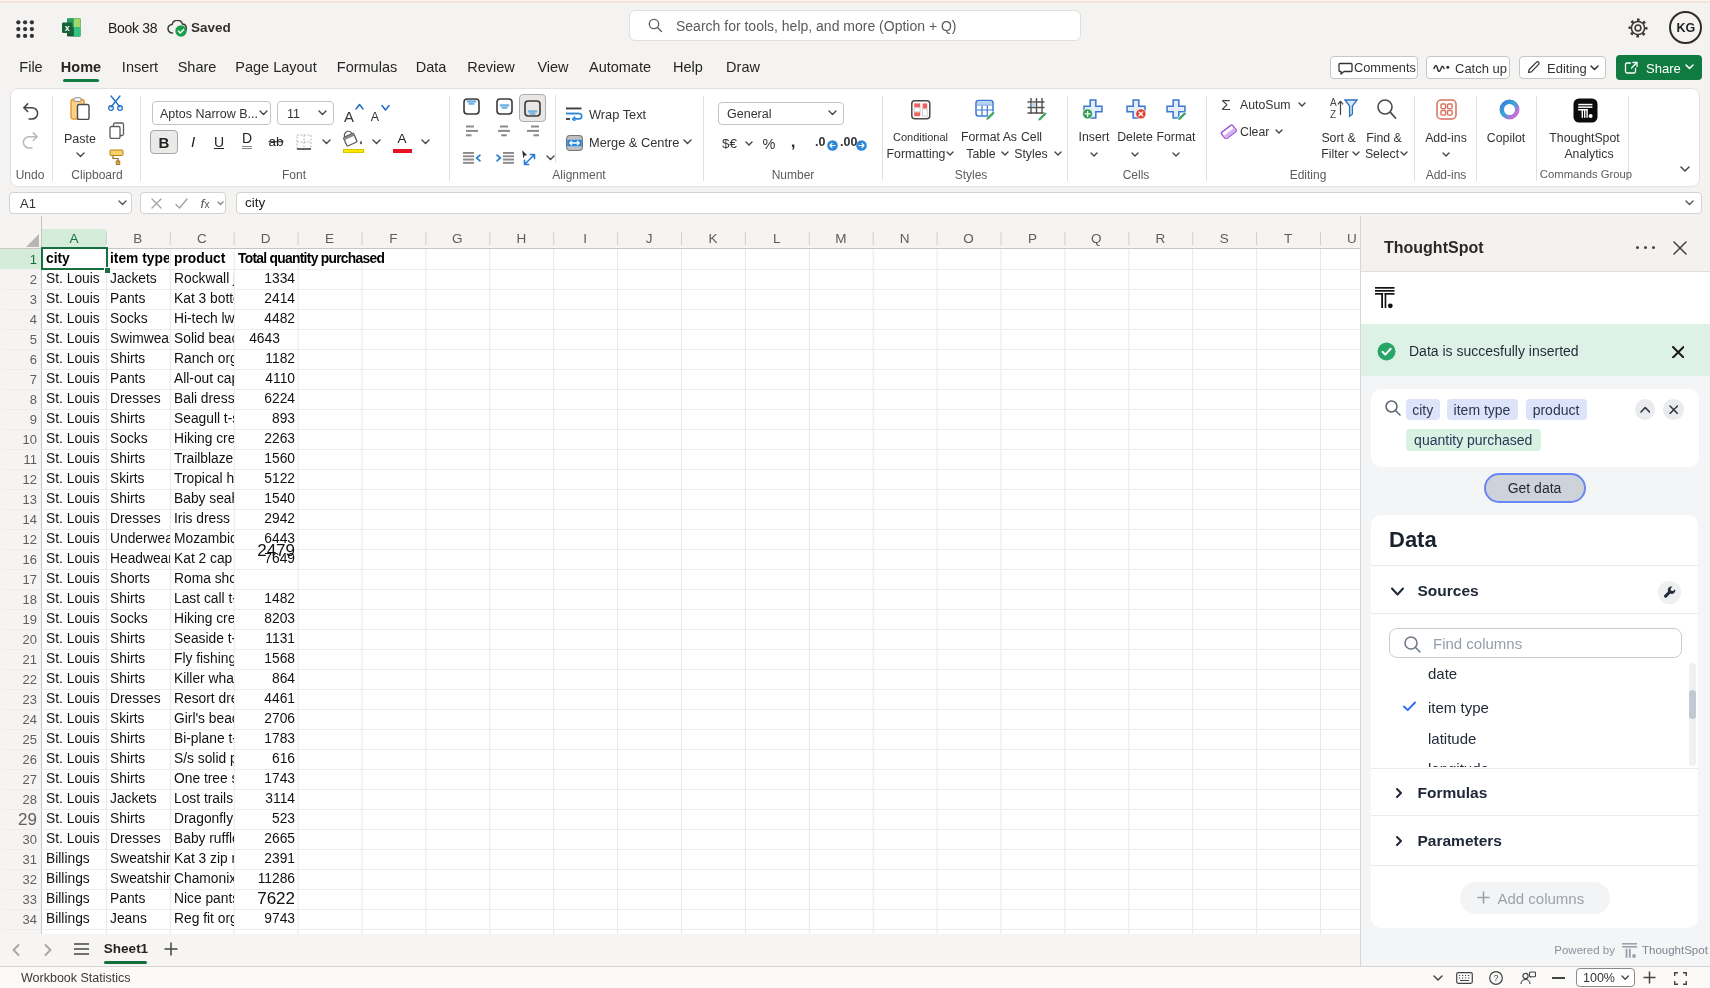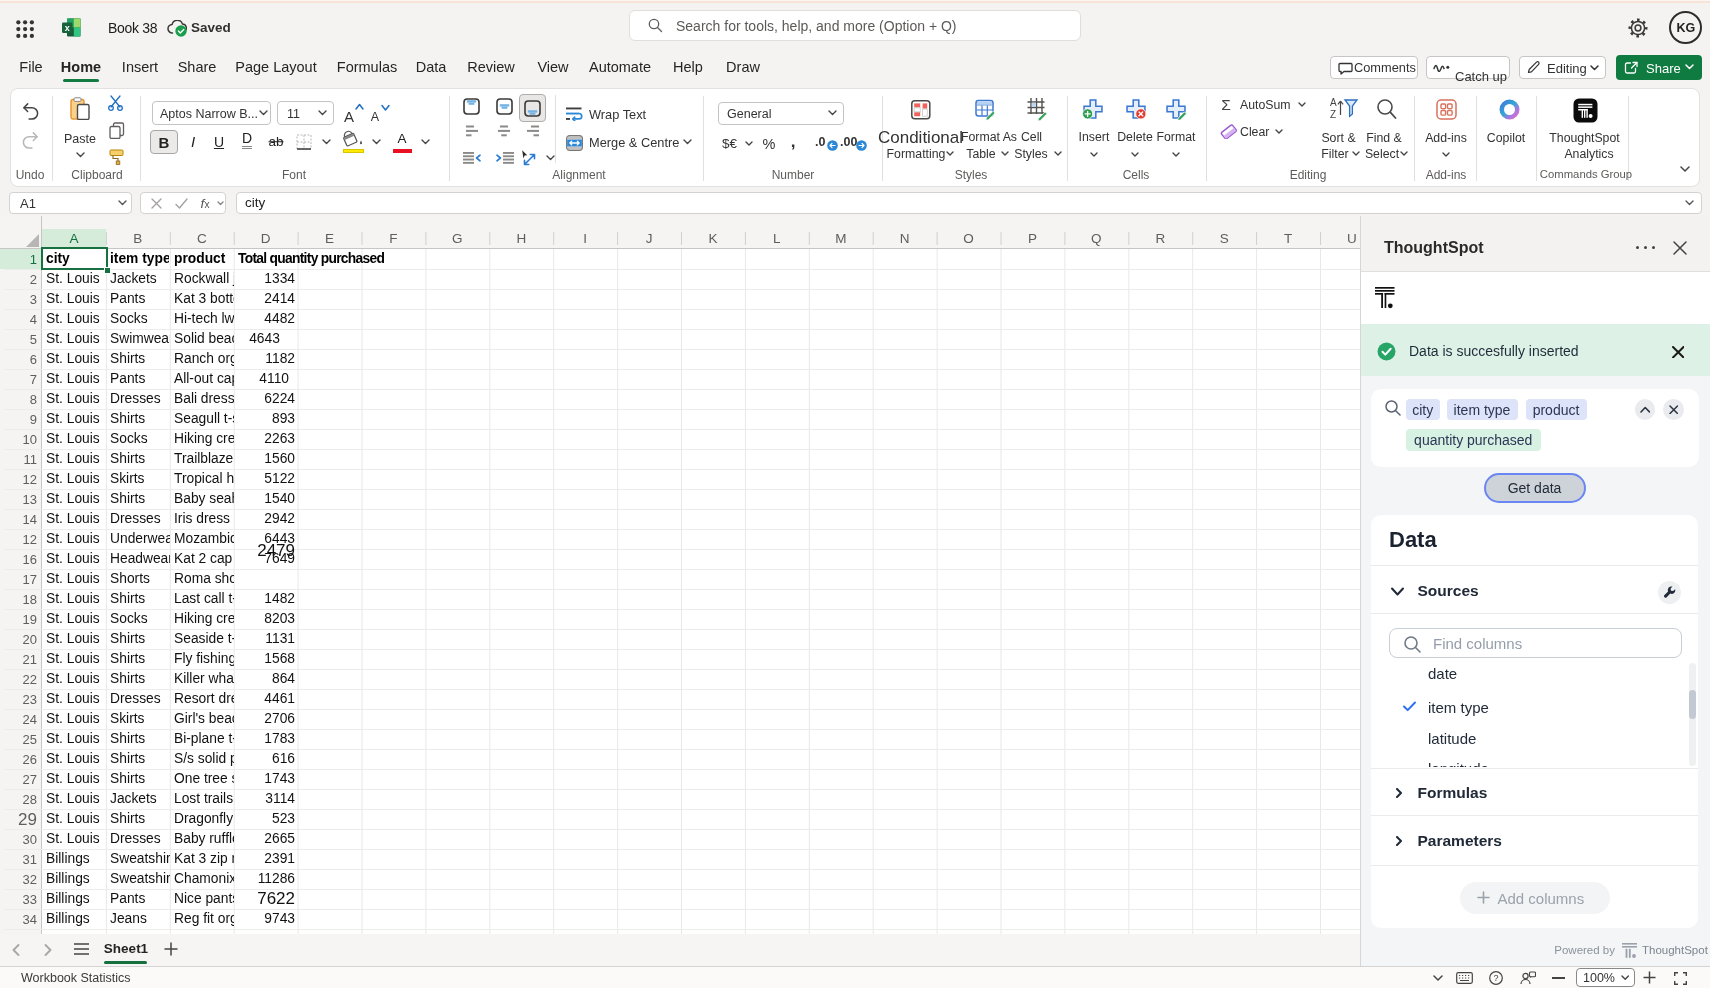--- a/index.html
+++ b/index.html
@@ -66,21 +66,21 @@
 <svg style="position:absolute;left:1338px;top:61.5px" width="15" height="13" viewBox="0 0 15 13" fill="none">
       <path d="M2 1.5 h11 a1 1 0 0 1 1 1 v6 a1 1 0 0 1 -1 1 h-7 l-3 2.6 v-2.6 h-1 a1 1 0 0 1 -1 -1 v-6 a1 1 0 0 1 1 -1z" stroke="#333" stroke-width="1.3" stroke-linejoin="round"></path>
     </svg>
 <div style="position:absolute;left:1354px;top:67.8px;transform:translateY(-50%);font-size:12.8px;color:#333;font-weight:400;white-space:nowrap;line-height:1;">Comments</div>
 <div style="position:absolute;left:1426px;top:56px;width:84px;height:23px;background:#fff;border:1px solid #c8c6c4;border-radius:4px"></div>
 
 <svg style="position:absolute;left:1433px;top:63px" width="17" height="9" viewBox="0 0 17 9" fill="none">
       <path d="M1 5.5 c1.5-4 2.5-4 3.5 0 c1 4 2 4 3.5 0 c1-3 2-3 3 0" stroke="#333" stroke-width="1.5" stroke-linecap="round"></path>
       <circle cx="14.8" cy="4.2" r="1.5" fill="#333"></circle>
     </svg>
-<div style="position:absolute;left:1455px;top:67.8px;transform:translateY(-50%);font-size:13px;color:#333;font-weight:400;white-space:nowrap;line-height:1;margin-top:8px;">Catch up</div>
+<div style="position:absolute;left:1455px;top:67.8px;transform:translateY(-50%);font-size:13px;color:#333;font-weight:400;white-space:nowrap;line-height:1;">Catch up</div>
 <div style="position:absolute;left:1519px;top:56px;width:87px;height:23px;background:#fff;border:1px solid #c8c6c4;border-radius:4px"></div>
 
 <svg style="position:absolute;left:1527px;top:61px" width="13" height="13" viewBox="0 0 13 13" fill="none">
       <path d="M1.5 11.5 l.7-3 L9.5 1.2 a1.5 1.5 0 0 1 2.2 0 l-.1-.1 a1.5 1.5 0 0 1 0 2.2 L4.4 10.8z" stroke="#333" stroke-width="1.2" stroke-linejoin="round"></path>
     </svg>
 <div style="position:absolute;left:1547px;top:67.8px;transform:translateY(-50%);font-size:13px;color:#333;font-weight:400;white-space:nowrap;line-height:1;">Editing</div>
 <svg style="position:absolute;left:1589.5px;top:64.55px" width="9.0" height="6.5" viewBox="0 0 9.0 6.5" fill="none">
       <path d="M1 1 L4.5 4.5 L8.0 1" stroke="#333" stroke-width="1.5" stroke-linecap="round" stroke-linejoin="round"></path>
     </svg>
 <div style="position:absolute;left:1616px;top:55px;width:86px;height:25px;background:#0f7b41;border-radius:4px"></div>
@@ -312,21 +312,21 @@
 <path d="M2 5.8 h15" stroke="#3c78d0" stroke-width="1.2"></path>
 <rect x="2" y="2.5" width="15" height="3.3" fill="#b5d2f0"></rect>
 <path d="M1.5 11 h16 M7 6.5 v10 M12.3 6.5 v10" stroke="#3c78d0" stroke-width="1.2"></path>
 <path d="M11.5 18.8 l6.6-6.6 1.9 1.9 -6.6 6.6 -2.5.6z" fill="#3aa45e" stroke="#fff" stroke-width="0.7"></path>
 </svg>
 <svg style="position:absolute;left:1026px;top:98px" width="22" height="23" viewBox="0 0 22 23" fill="none">
 <path d="M5 0 v16 M10.5 0 v16 M16 0 v16 M1.5 4 h17 M1.5 9.5 h17 M1.5 15 h17" stroke="#55534f" stroke-width="1.4"></path>
 <rect x="5.7" y="4.7" width="4.2" height="4.2" fill="#bcd8f2"></rect>
 <path d="M12.5 20.5 l6.6-6.6 1.9 1.9 -6.6 6.6 -2.5.6z" fill="#3aa45e" stroke="#fff" stroke-width="0.7"></path>
 </svg>
-<div style="position:absolute;left:920.5px;top:137px;transform:translate(-50%,-50%);font-size:17px;color:#333;font-weight:400;white-space:nowrap;line-height:1;">Conditional</div>
+<div style="position:absolute;left:920.5px;top:137px;transform:translate(-50%,-50%);font-size:11px;color:#333;font-weight:400;white-space:nowrap;line-height:1;">Conditional</div>
 <div style="position:absolute;left:916px;top:154px;transform:translate(-50%,-50%);font-size:12.3px;color:#333;font-weight:400;white-space:nowrap;line-height:1;">Formatting</div>
 <svg style="position:absolute;left:946px;top:151.0px" width="8" height="6" viewBox="0 0 8 6" fill="none">
       <path d="M1 1 L4 4 L7 1" stroke="#444" stroke-width="1.4" stroke-linecap="round" stroke-linejoin="round"></path>
     </svg>
 <div style="position:absolute;left:989px;top:137px;transform:translate(-50%,-50%);font-size:12.3px;color:#333;font-weight:400;white-space:nowrap;line-height:1;">Format As</div>
 <div style="position:absolute;left:981px;top:154px;transform:translate(-50%,-50%);font-size:12.3px;color:#333;font-weight:400;white-space:nowrap;line-height:1;">Table</div>
 <svg style="position:absolute;left:1001px;top:151.0px" width="8" height="6" viewBox="0 0 8 6" fill="none">
       <path d="M1 1 L4 4 L7 1" stroke="#444" stroke-width="1.4" stroke-linecap="round" stroke-linejoin="round"></path>
     </svg>
 <div style="position:absolute;left:1031.5px;top:137px;transform:translate(-50%,-50%);font-size:12.3px;color:#333;font-weight:400;white-space:nowrap;line-height:1;">Cell</div>
@@ -651,21 +651,21 @@
 <div style="position:absolute;left:110px;top:329px;width:60px;height:20px;overflow:hidden;font-size:13.8px;color:#111;line-height:20px;white-space:nowrap">Swimwear</div>
 <div style="position:absolute;left:174px;top:329px;width:60px;height:20px;overflow:hidden;font-size:13.8px;color:#111;line-height:20px;white-space:nowrap">Solid beach t</div>
 <div style="position:absolute;left:234px;top:329px;width:61px;height:20px;font-size:13.8px;color:#111;line-height:20px;white-space:nowrap;text-align:center">4643</div>
 <div style="position:absolute;left:46px;top:349px;width:60px;height:20px;overflow:hidden;font-size:13.8px;color:#111;line-height:20px;white-space:nowrap">St. Louis</div>
 <div style="position:absolute;left:110px;top:349px;width:60px;height:20px;overflow:hidden;font-size:13.8px;color:#111;line-height:20px;white-space:nowrap">Shirts</div>
 <div style="position:absolute;left:174px;top:349px;width:60px;height:20px;overflow:hidden;font-size:13.8px;color:#111;line-height:20px;white-space:nowrap">Ranch organic</div>
 <div style="position:absolute;left:234px;top:349px;width:61px;height:20px;font-size:13.8px;color:#111;line-height:20px;white-space:nowrap;text-align:right">1182</div>
 <div style="position:absolute;left:46px;top:369px;width:60px;height:20px;overflow:hidden;font-size:13.8px;color:#111;line-height:20px;white-space:nowrap">St. Louis</div>
 <div style="position:absolute;left:110px;top:369px;width:60px;height:20px;overflow:hidden;font-size:13.8px;color:#111;line-height:20px;white-space:nowrap">Pants</div>
 <div style="position:absolute;left:174px;top:369px;width:60px;height:20px;overflow:hidden;font-size:13.8px;color:#111;line-height:20px;white-space:nowrap">All-out capri</div>
-<div style="position:absolute;left:228px;top:369px;width:61px;height:20px;font-size:13.8px;color:#111;line-height:20px;white-space:nowrap;text-align:right">4110</div>
+<div style="position:absolute;left:234px;top:369px;width:61px;height:20px;font-size:13.8px;color:#111;line-height:20px;white-space:nowrap;text-align:right">4110</div>
 <div style="position:absolute;left:46px;top:389px;width:60px;height:20px;overflow:hidden;font-size:13.8px;color:#111;line-height:20px;white-space:nowrap">St. Louis</div>
 <div style="position:absolute;left:110px;top:389px;width:60px;height:20px;overflow:hidden;font-size:13.8px;color:#111;line-height:20px;white-space:nowrap">Dresses</div>
 <div style="position:absolute;left:174px;top:389px;width:60px;height:20px;overflow:hidden;font-size:13.8px;color:#111;line-height:20px;white-space:nowrap">Bali dress</div>
 <div style="position:absolute;left:234px;top:389px;width:61px;height:20px;font-size:13.8px;color:#111;line-height:20px;white-space:nowrap;text-align:right">6224</div>
 <div style="position:absolute;left:46px;top:409px;width:60px;height:20px;overflow:hidden;font-size:13.8px;color:#111;line-height:20px;white-space:nowrap">St. Louis</div>
 <div style="position:absolute;left:110px;top:409px;width:60px;height:20px;overflow:hidden;font-size:13.8px;color:#111;line-height:20px;white-space:nowrap">Shirts</div>
 <div style="position:absolute;left:174px;top:409px;width:60px;height:20px;overflow:hidden;font-size:13.8px;color:#111;line-height:20px;white-space:nowrap">Seagull t-shirt</div>
 <div style="position:absolute;left:234px;top:409px;width:61px;height:20px;font-size:13.8px;color:#111;line-height:20px;white-space:nowrap;text-align:right">893</div>
 <div style="position:absolute;left:46px;top:429px;width:60px;height:20px;overflow:hidden;font-size:13.8px;color:#111;line-height:20px;white-space:nowrap">St. Louis</div>
 <div style="position:absolute;left:110px;top:429px;width:60px;height:20px;overflow:hidden;font-size:13.8px;color:#111;line-height:20px;white-space:nowrap">Socks</div>

